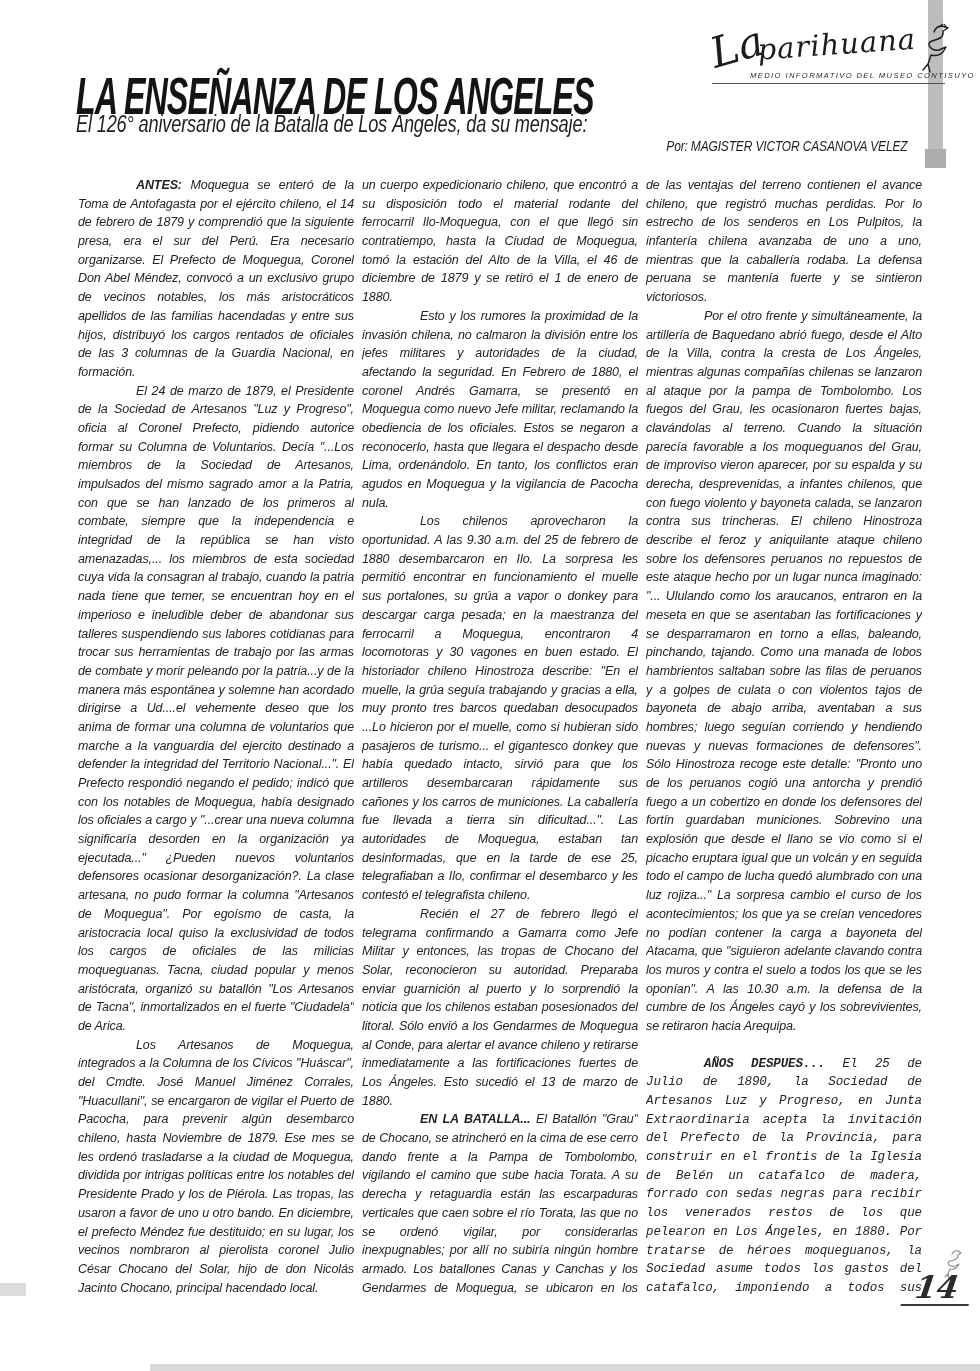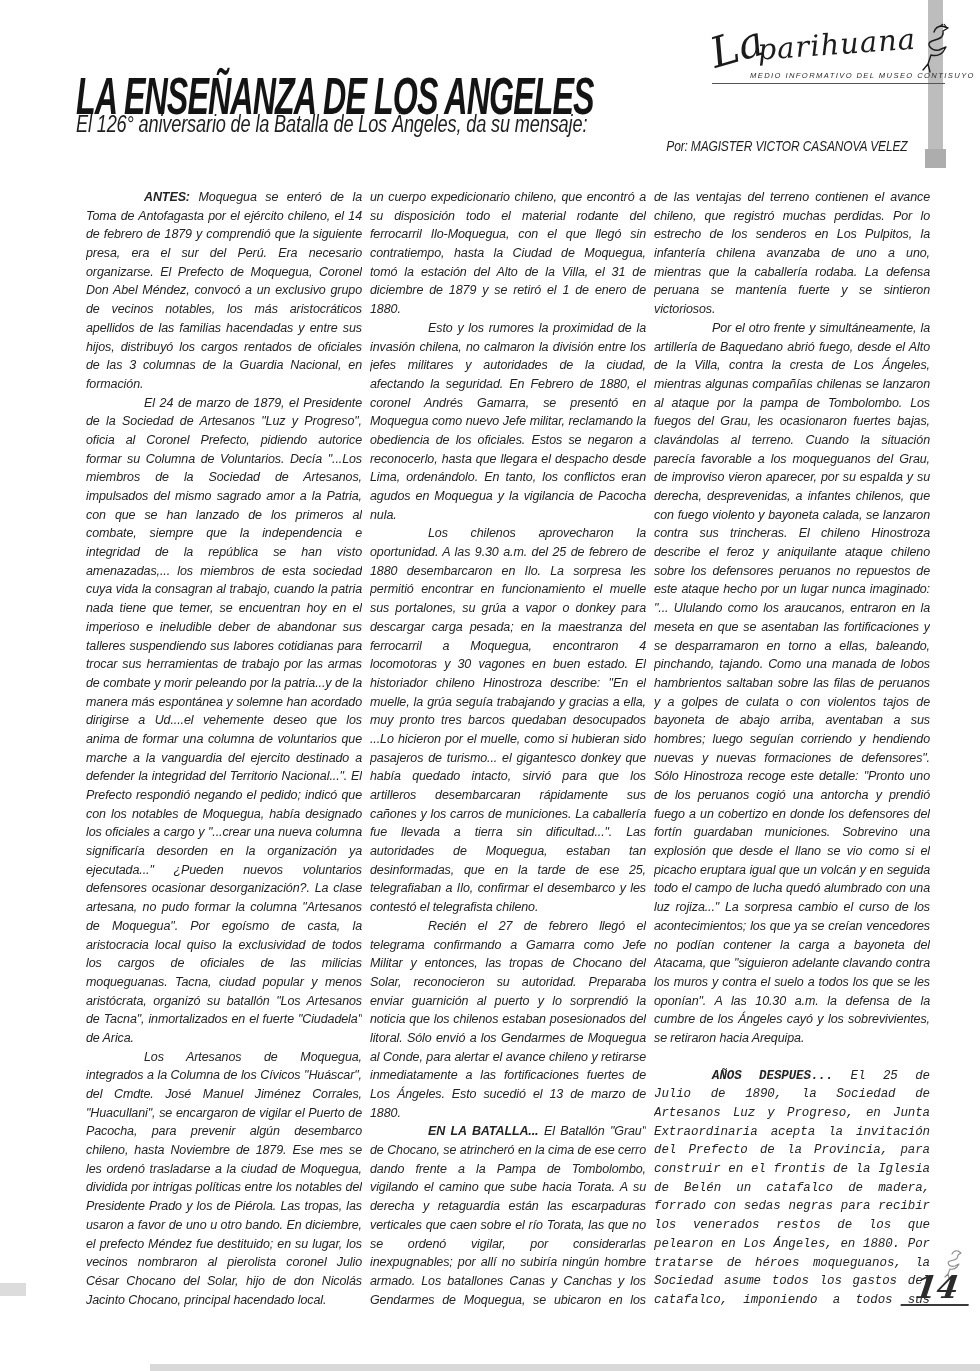--- a/index.html
+++ b/index.html
@@ -22,21 +22,21 @@
   .logo-la{font-size:42px;margin-right:-6px;display:inline-block;transform:rotate(-12deg);}
   .logo-word{font-size:29px;letter-spacing:1px;}
   .logo-tagline{font-size:7.6px;letter-spacing:1.4px;color:#2c2c2c;margin-top:1px;margin-left:38px;
                 white-space:nowrap;font-style:italic;}
   .logo-bird{position:absolute;right:-4px;top:-6px;}
 
   .topbar{position:absolute;left:928px;top:0;width:15px;height:149px;background:#bdbdbd;}
   .topbar-cap{position:absolute;left:925px;top:149px;width:21px;height:19px;background:#adadad;}
 
   
-  .columns{position:absolute;left:78px;top:188px;display:flex;gap:8px;margin-left:8px;}
+  .columns{position:absolute;left:78px;top:176px;display:flex;gap:8px;}
   .col{width:276px;height:1122px;overflow:hidden;}
   .para{margin:0;font-size:12.5px;line-height:18.68px;font-style:italic;text-align:justify;
         color:#242424;letter-spacing:-0.1px;}
   .para.indent{text-indent:58px;}
   .para.gap-top{margin-top:19px;font-family:Liberation Mono, monospace;}
   .lead{font-weight:bold;}
 
   
   .pagenum{position:absolute;left:903px;top:1270px;width:68px;text-align:center;
            font-family:"DejaVu Serif",serif;font-style:italic;font-weight:bold;font-size:31px;
@@ -75,21 +75,21 @@
   <div class="columns">
 
     <div class="col">
       <p class="para indent"><span class="lead">ANTES:</span> <span>Moquegua se enteró de la Toma de Antofagasta por el ejército chileno, el 14 de febrero de 1879 y comprendió que la siguiente presa, era el sur del Perú. Era necesario organizarse. El Prefecto de Moquegua, Coronel Don Abel Méndez, convocó a un exclusivo grupo de vecinos notables, los más aristocráticos apellidos de las familias hacendadas y entre sus hijos, distribuyó los cargos rentados de oficiales de las 3 columnas de la Guardia Nacional, en formación.</span></p>
       <p class="para indent">El 24 de marzo de 1879, el Presidente de la Sociedad de Artesanos "Luz y Progreso", oficia al Coronel Prefecto, pidiendo autorice formar su Columna de Voluntarios. Decía "...Los miembros de la Sociedad de Artesanos, impulsados del mismo sagrado amor a la Patria, con que se han lanzado de los primeros al combate, siempre que la independencia e integridad de la república se han visto amenazadas,... los miembros de esta sociedad cuya vida la consagran al trabajo, cuando la patria nada tiene que temer, se encuentran hoy en el imperioso e ineludible deber de abandonar sus talleres suspendiendo sus labores cotidianas para trocar sus herramientas de trabajo por las armas de combate y morir peleando por la patria...y de la manera más espontánea y solemne han acordado dirigirse a Ud....el vehemente deseo que los anima de formar una columna de voluntarios que marche a la vanguardia del ejercito destinado a defender la integridad del Territorio Nacional...". El Prefecto respondió negando el pedido; indicó que con los notables de Moquegua, había designado los oficiales a cargo y "...crear una nueva columna significaría desorden en la organización ya ejecutada..." ¿Pueden nuevos voluntarios defensores ocasionar desorganización?. La clase artesana, no pudo formar la columna "Artesanos de Moquegua". Por egoísmo de casta, la aristocracia local quiso la exclusividad de todos los cargos de oficiales de las milicias moqueguanas. Tacna, ciudad popular y menos aristócrata, organizó su batallón "Los Artesanos de Tacna", inmortalizados en el fuerte "Ciudadela" de Arica.</p>
       <p class="para indent">Los Artesanos de Moquegua, integrados a la Columna de los Cívicos "Huáscar", del Cmdte. José Manuel Jiménez Corrales, "Huacullani", se encargaron de vigilar el Puerto de Pacocha, para prevenir algún desembarco chileno, hasta Noviembre de 1879. Ese mes se les ordenó trasladarse a la ciudad de Moquegua, dividida por intrigas políticas entre los notables del Presidente Prado y los de Piérola. Las tropas, las usaron a favor de uno u otro bando. En diciembre, el prefecto Méndez fue destituido; en su lugar, los vecinos nombraron al pierolista coronel Julio César Chocano del Solar, hijo de don Nicolás Jacinto Chocano, principal hacendado local.</p>
       <p class="para indent">Para consolidarse, Chocano removió a todos los funcionarios del caído gobierno de Prado y no se preocupó por el Pto. de Pacocha. Este abandono, permitió el desembarco fácil de</p>
     </div>
 
     <div class="col">
-      <p class="para">un cuerpo expedicionario chileno, que encontró a su disposición todo el material rodante del ferrocarril Ilo-Moquegua, con el que llegó sin contratiempo, hasta la Ciudad de Moquegua, tomó la estación del Alto de la Villa, el 31 de diciembre de 1879 y se retiró el 1 de enero de 1880.</p>
+      <p class="para">un cuerpo expedicionario chileno, que encontró a su disposición todo el material rodante del ferrocarril Ilo-Moquegua, con el que llegó sin contratiempo, hasta la Ciudad de Moquegua, tomó la estación del Alto de la Villa, el 46 de diciembre de 1879 y se retiró el 1 de enero de 1880.</p>
       <p class="para indent">Esto y los rumores la proximidad de la invasión chilena, no calmaron la división entre los jefes militares y autoridades de la ciudad, afectando la seguridad. En Febrero de 1880, el coronel Andrés Gamarra, se presentó en Moquegua como nuevo Jefe militar, reclamando la obediencia de los oficiales. Estos se negaron a reconocerlo, hasta que llegara el despacho desde Lima, ordenándolo. En tanto, los conflictos eran agudos en Moquegua y la vigilancia de Pacocha nula.</p>
       <p class="para indent">Los chilenos aprovecharon la oportunidad. A las 9.30 a.m. del 25 de febrero de 1880 desembarcaron en Ilo. La sorpresa les permitió encontrar en funcionamiento el muelle sus portalones, su grúa a vapor o donkey para descargar carga pesada; en la maestranza del ferrocarril a Moquegua, encontraron 4 locomotoras y 30 vagones en buen estado. El historiador chileno Hinostroza describe: "En el muelle, la grúa seguía trabajando y gracias a ella, muy pronto tres barcos quedaban desocupados ...Lo hicieron por el muelle, como si hubieran sido pasajeros de turismo... el gigantesco donkey que había quedado intacto, sirvió para que los artilleros desembarcaran rápidamente sus cañones y los carros de municiones. La caballería fue llevada a tierra sin dificultad...". Las autoridades de Moquegua, estaban tan desinformadas, que en la tarde de ese 25, telegrafiaban a Ilo, confirmar el desembarco y les contestó el telegrafista chileno.</p>
       <p class="para indent">Recién el 27 de febrero llegó el telegrama confirmando a Gamarra como Jefe Militar y entonces, las tropas de Chocano del Solar, reconocieron su autoridad. Preparaba enviar guarnición al puerto y lo sorprendió la noticia que los chilenos estaban posesionados del litoral. Sólo envió a los Gendarmes de Moquegua al Conde, para alertar el avance chileno y retirarse inmediatamente a las fortificaciones fuertes de Los Ángeles. Esto sucedió el 13 de marzo de 1880.</p>
       <p class="para indent"><span class="lead">EN LA BATALLA...</span> <span>El Batallón "Grau" de Chocano, se atrincheró en la cima de ese cerro dando frente a la Pampa de Tombolombo, vigilando el camino que sube hacia Torata. A su derecha y retaguardia están las escarpaduras verticales que caen sobre el río Torata, las que no se ordenó vigilar, por considerarlas inexpugnables; por allí no subiría ningún hombre armado. Los batallones Canas y Canchas y los Gendarmes de Moquegua, se ubicaron en los Pulpitos, frente a Tumilaca.</span></p>
 
     </div>
 
     <div class="col">
       <p class="para">de las ventajas del terreno contienen el avance chileno, que registró muchas perdidas. Por lo estrecho de los senderos en Los Pulpitos, la infantería chilena avanzaba de uno a uno, mientras que la caballería rodaba. La defensa peruana se mantenía fuerte y se sintieron victoriosos.</p>
       <p class="para indent">Por el otro frente y simultáneamente, la artillería de Baquedano abrió fuego, desde el Alto de la Villa, contra la cresta de Los Ángeles, mientras algunas compañías chilenas se lanzaron al ataque por la pampa de Tombolombo. Los fuegos del Grau, les ocasionaron fuertes bajas, clavándolas al terreno. Cuando la situación parecía favorable a los moqueguanos del Grau, de improviso vieron aparecer, por su espalda y su derecha, desprevenidas, a infantes chilenos, que con fuego violento y bayoneta calada, se lanzaron contra sus trincheras. El chileno Hinostroza describe el feroz y aniquilante ataque chileno sobre los defensores peruanos no repuestos de este ataque hecho por un lugar nunca imaginado: "... Ululando como los araucanos, entraron en la meseta en que se asentaban las fortificaciones y se desparramaron en torno a ellas, baleando, pinchando, tajando. Como una manada de lobos hambrientos saltaban sobre las filas de peruanos y a golpes de culata o con violentos tajos de bayoneta de abajo arriba, aventaban a sus hombres; luego seguían corriendo y hendiendo nuevas y nuevas formaciones de defensores". Sólo Hinostroza recoge este detalle: "Pronto uno de los peruanos cogió una antorcha y prendió fuego a un cobertizo en donde los defensores del fortín guardaban municiones. Sobrevino una explosión que desde el llano se vio como si el picacho eruptara igual que un volcán y en seguida todo el campo de lucha quedó alumbrado con una luz rojiza..." La sorpresa cambio el curso de los acontecimientos; los que ya se creían vencedores no podían contener la carga a bayoneta del Atacama, que "siguieron adelante clavando contra los muros y contra el suelo a todos los que se les oponían". A las 10.30 a.m. la defensa de la cumbre de los Ángeles cayó y los sobrevivientes, se retiraron hacia Arequipa.</p>

